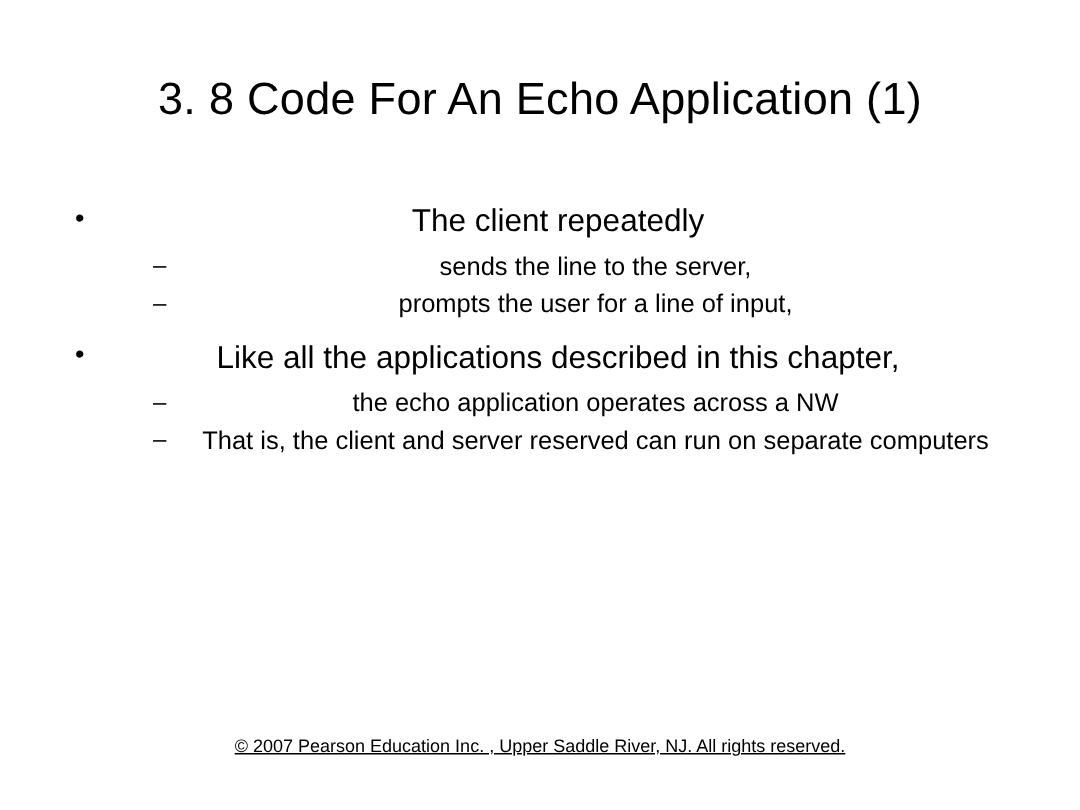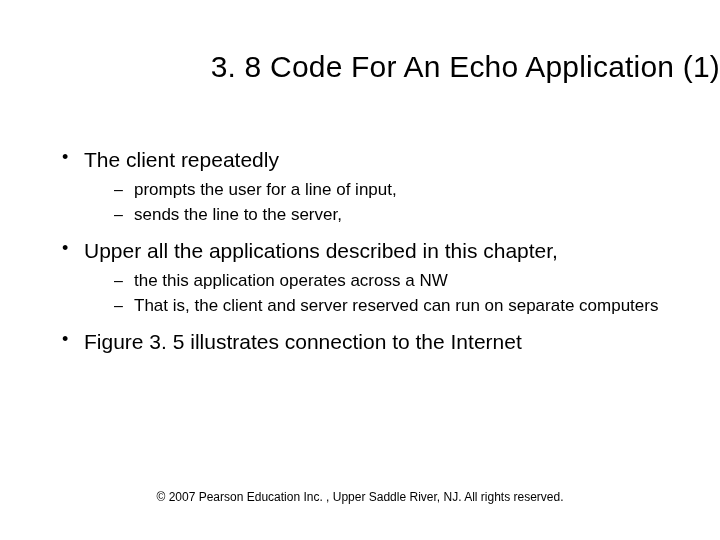--- a/index.html
+++ b/index.html
@@ -16,35 +16,36 @@
     position: relative;
     width: 720px;
     height: 540px;
     box-sizing: border-box;
   }
   .title {
     position: absolute;
     top: 50px;
     left: 0;
     right: 0;
-    text-align: right;
+    text-align: center;
     font-size: 30px;
     font-weight: normal;
     letter-spacing: 0.2px;
   }
   .body {
     position: absolute;
     top: 130px;
     left: 44px;
     right: 44px;
   }
   ul.level1 {
     list-style: none;
-    margin: 16px;
+    margin: 4px;
     padding: 0;
+    text-align: center;
   }
   ul.level1 > li {
     position: relative;
     padding-left: 24px;
     margin-top: 4px;
     font-size: 21px;
     line-height: 1.3;
   }
   ul.level1 > li::before {
     content: "•";
@@ -72,50 +73,48 @@
     top: 0;
     font-size: 16px;
   }
   .footer {
     position: absolute;
     bottom: 36px;
     left: 0;
     right: 0;
     text-align: center;
     font-size: 12px;
+    text-decoration: underline;
   }
 </style>
 </head>
 <body>
 
 <div class="slide">
 
   <div class="title">3. 8 Code For An Echo Application (1)</div>
 
   <div class="body">
     <ul class="level1">
 
       <li>
         <span>The client repeatedly</span>
         <ul class="level2">
+          <li><span>sends the line to the server,</span></li>
           <li><span>prompts the user for a line of input,</span></li>
-          <li><span>sends the line to the server,</span></li>
         </ul>
       </li>
 
       <li>
-        <span>Upper all the applications described in this chapter,</span>
+        <span>Like all the applications described in this chapter,</span>
         <ul class="level2">
-          <li><span>the this application operates across a NW</span></li>
+          <li><span>the echo application operates across a NW</span></li>
           <li><span>That is, the client and server reserved can run on separate computers</span></li>
         </ul>
       </li>
 
-      <li>
-        <span>Figure 3. 5 illustrates connection to the Internet</span>
-      </li>
 
     </ul>
   </div>
 
   <div class="footer">© 2007 Pearson Education Inc. , Upper Saddle River, NJ. All rights reserved.</div>
 
 </div>
 
 </body></html>

